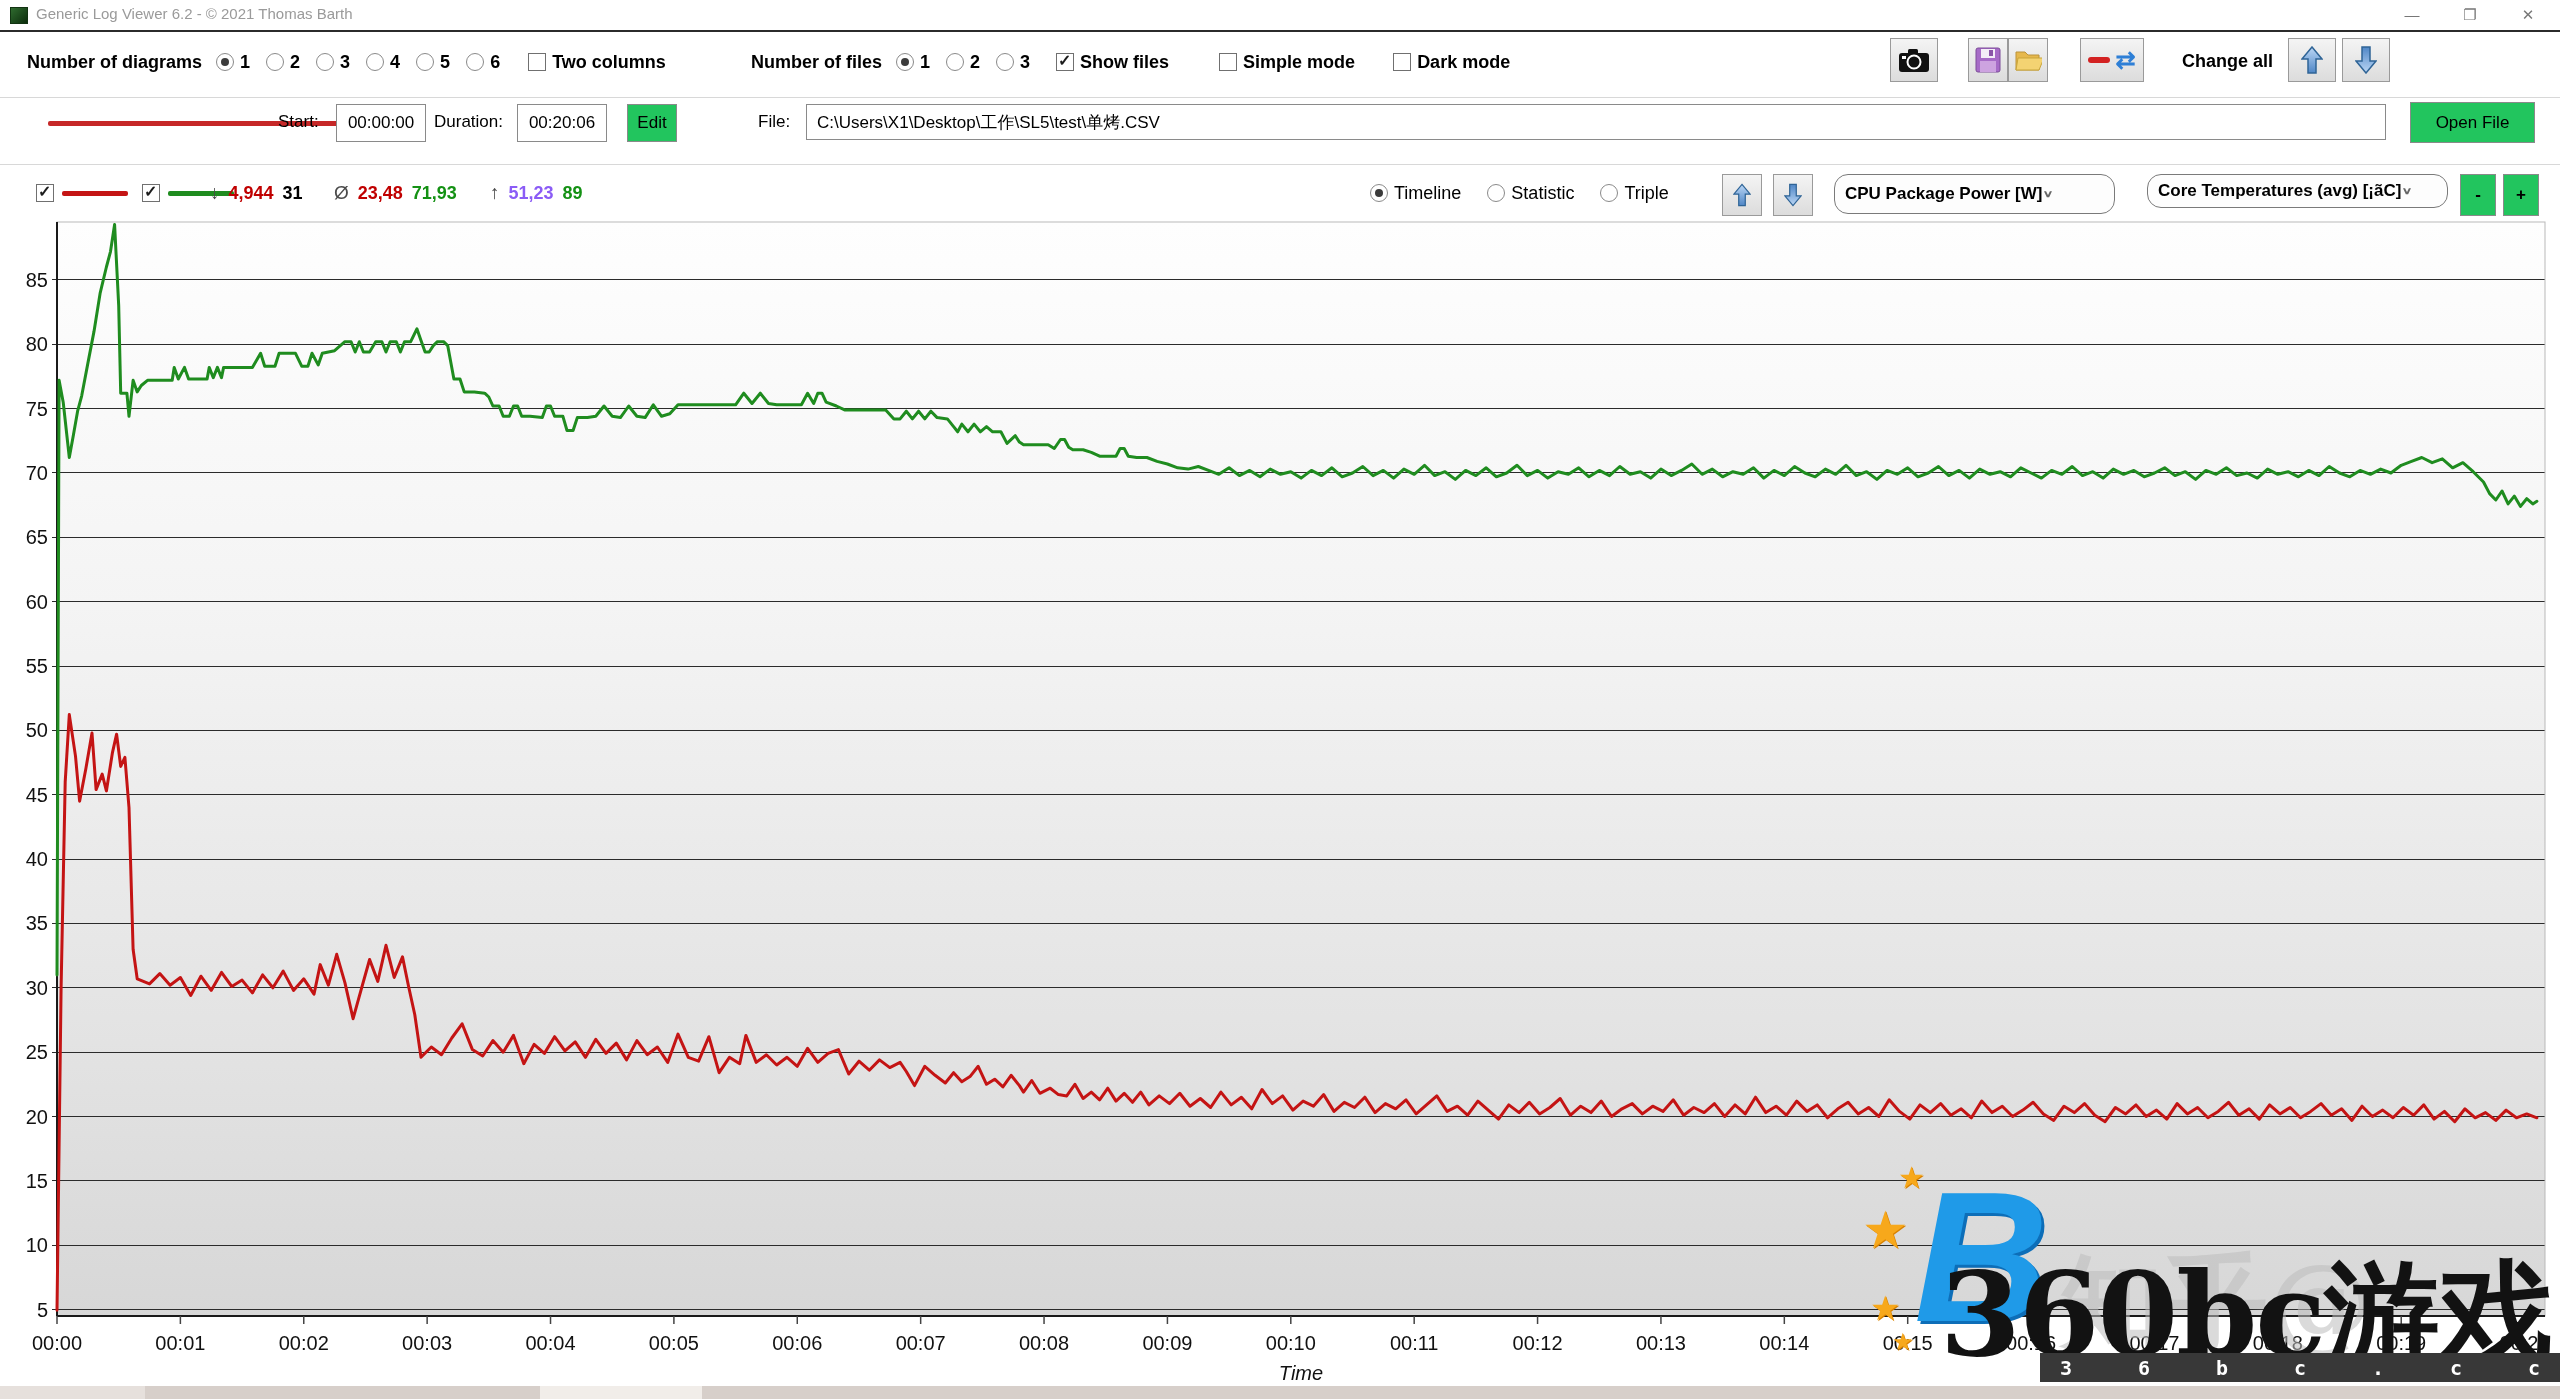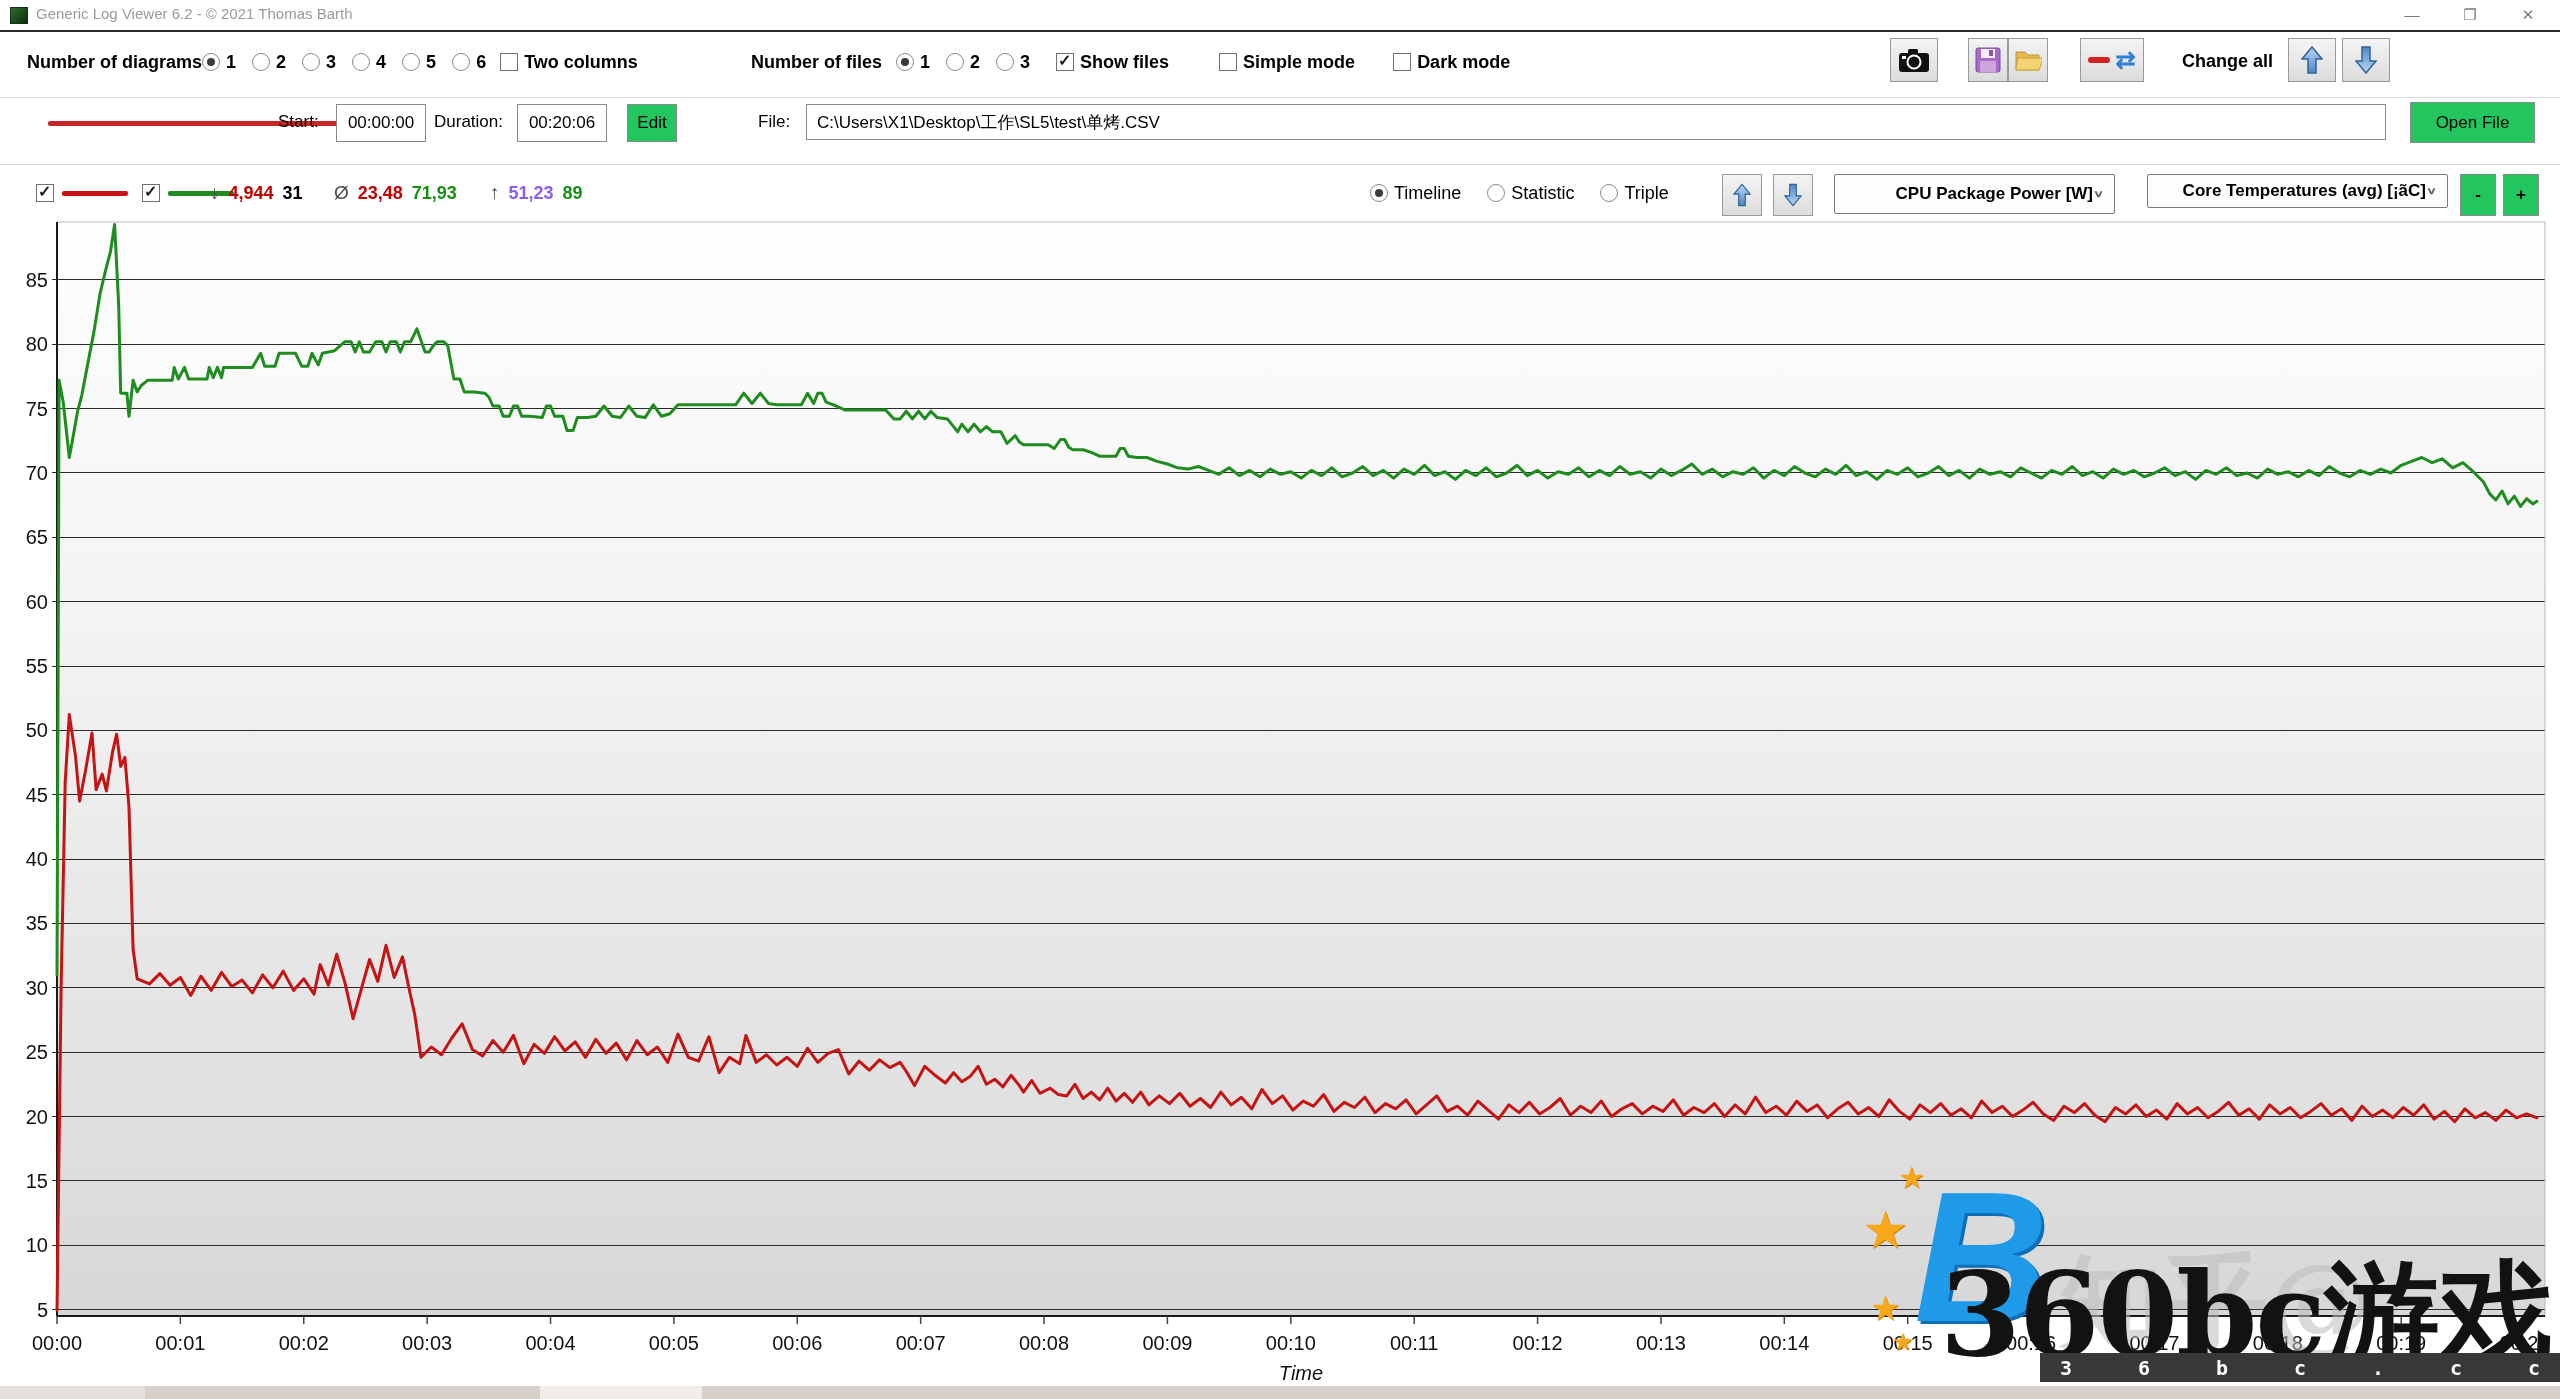--- a/index.html
+++ b/index.html
@@ -16,21 +16,21 @@
   .radio{width:16px;height:16px;border:1px solid #8a8a8a;border-radius:50%;background:#fff;position:relative;display:inline-block;flex:none;}
   .radio.checked::after{content:"";position:absolute;inset:4px;border-radius:50%;background:#3b3b3b;}
   .cb{width:16px;height:16px;border:1px solid #707070;background:#fff;position:relative;display:inline-block;flex:none;}
   .cb.checked::after{content:"\2713";position:absolute;left:1px;top:-3px;font-size:16px;font-weight:bold;color:#1c1c1c;}
   .hgroup{display:flex;align-items:center;gap:7px;}
   .opt{display:flex;align-items:center;gap:6px;}
   .toolbtn{background:linear-gradient(#f4f4f4,#dcdcdc);border:1px solid #9a9a9a;display:flex;align-items:center;justify-content:center;}
   .sep{left:0;width:2560px;height:1px;background:#d8d8d8;}
   .inputbox{border:1px solid #8a8a8a;background:#fff;font-size:17px;display:flex;align-items:center;justify-content:center;}
   .btn{border:1px solid #8a8a8a;background:#22c55e;font-size:17px;display:flex;align-items:center;justify-content:center;}
-  .dd{border:1px solid #7a7a7a;background:#fdfdfd;border-radius:2px;display:flex;align-items:center;font-weight:bold;font-size:17px;padding:16px 10px;justify-content:flex-end;}
+  .dd{border:1px solid #7a7a7a;background:#fdfdfd;border-radius:14px;display:flex;align-items:center;font-weight:bold;font-size:17px;padding:16px 10px;justify-content:flex-start;}
   .chev{color:#666;font-size:15px;transform:scaleY(.65);}
   .swatch{height:5px;border-radius:2px;}
   .statnum{font-weight:bold;font-size:18px;}
   .statsym{font-size:19px;color:#4a4a4a;}
   
   #wm-ghost{font-family:"DejaVu Serif",serif;font-size:104px;font-weight:bold;color:#bdbdbd;opacity:.55;}
   #wm-title{font-family:"DejaVu Serif",serif;font-size:116px;font-weight:bold;color:#121212;letter-spacing:-2px;white-space:nowrap;}
   #wm-logo-b{font-size:186px;font-weight:bold;font-style:italic;color:#1f9ae8;text-shadow:3px 3px 0 #0d6eb8;}
   .star{color:#f7a81b;text-shadow:1px 1px 0 #d98200;}
   #wm-bar{background:#383838;display:flex;align-items:center;justify-content:space-between;padding:0 20px;}
@@ -57,21 +57,21 @@
       <stop offset="0.75" stop-color="#e3e3e3"></stop>
         <stop offset="1" stop-color="#d7d7d7"></stop>
     </linearGradient>
     <linearGradient id="bluearrow" x1="0" y1="0" x2="0" y2="1">
       <stop offset="0" stop-color="#bcd7f5"></stop>
         <stop offset="1" stop-color="#4f86c6"></stop>
     </linearGradient>
   </defs>
 </svg>
 
-<div class="abs hgroup" style="left:27px;top:40px;height:44px;gap:0;">
+<div class="abs hgroup" style="left:27px;top:40px;height:44px;gap:14px;">
   <span class="tb-label">Number of diagrams</span>
   <span class="hgroup" style="gap:16px;">
       <span class="opt">
         <span class="radio checked"></span>
         <span style="font-weight: bold; font-size: 18px;">1</span>
       </span>
       <span class="opt">
         <span class="radio"></span>
         <span style="font-weight: bold; font-size: 18px;">2</span>
       </span>

